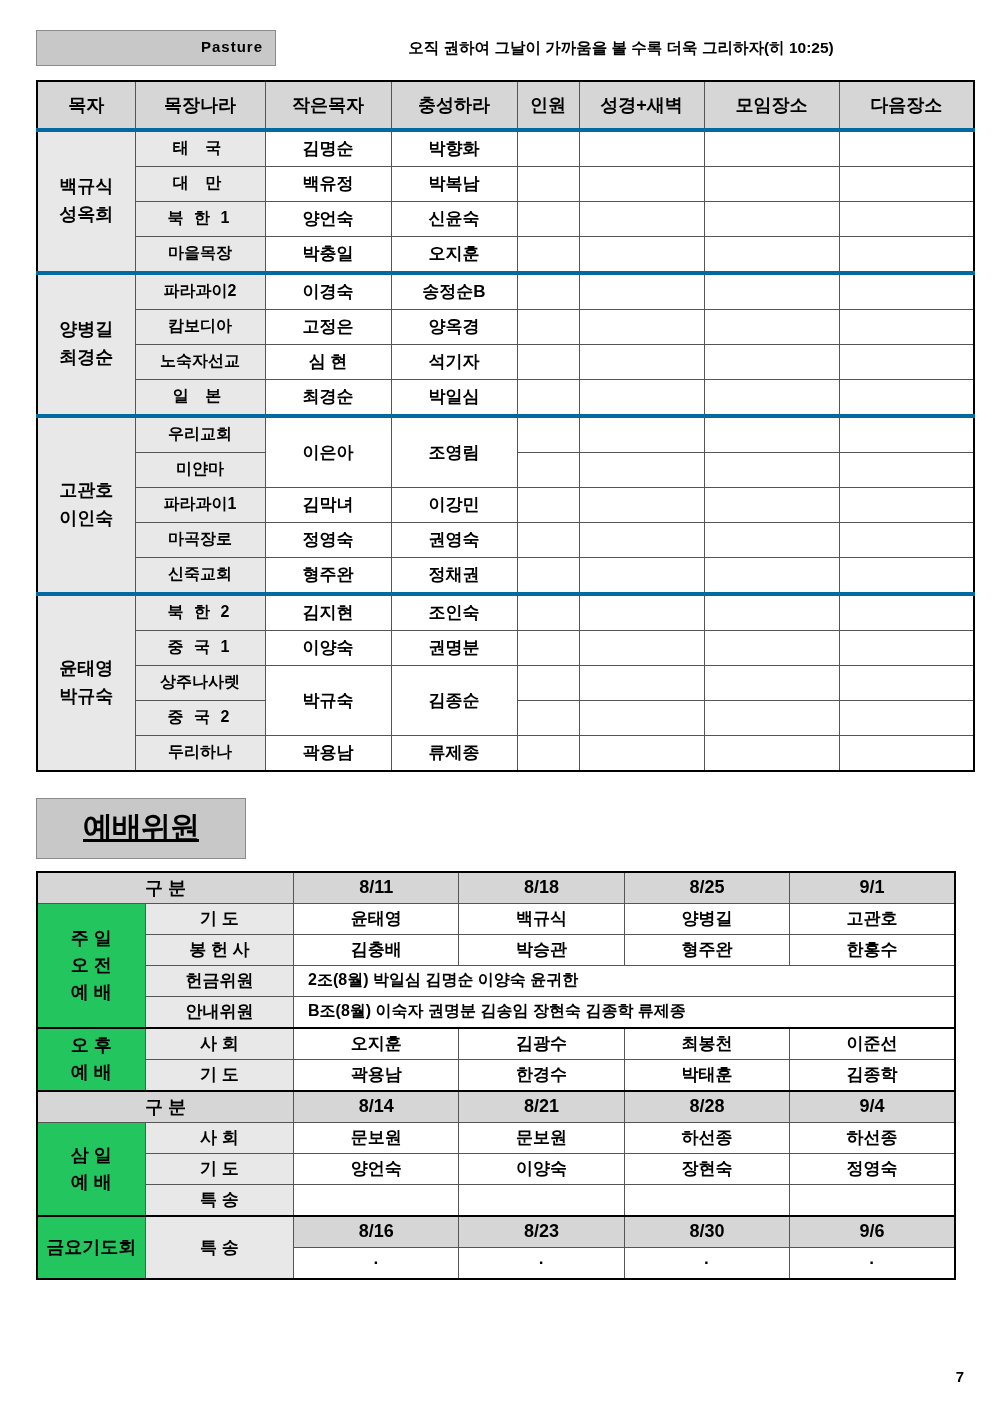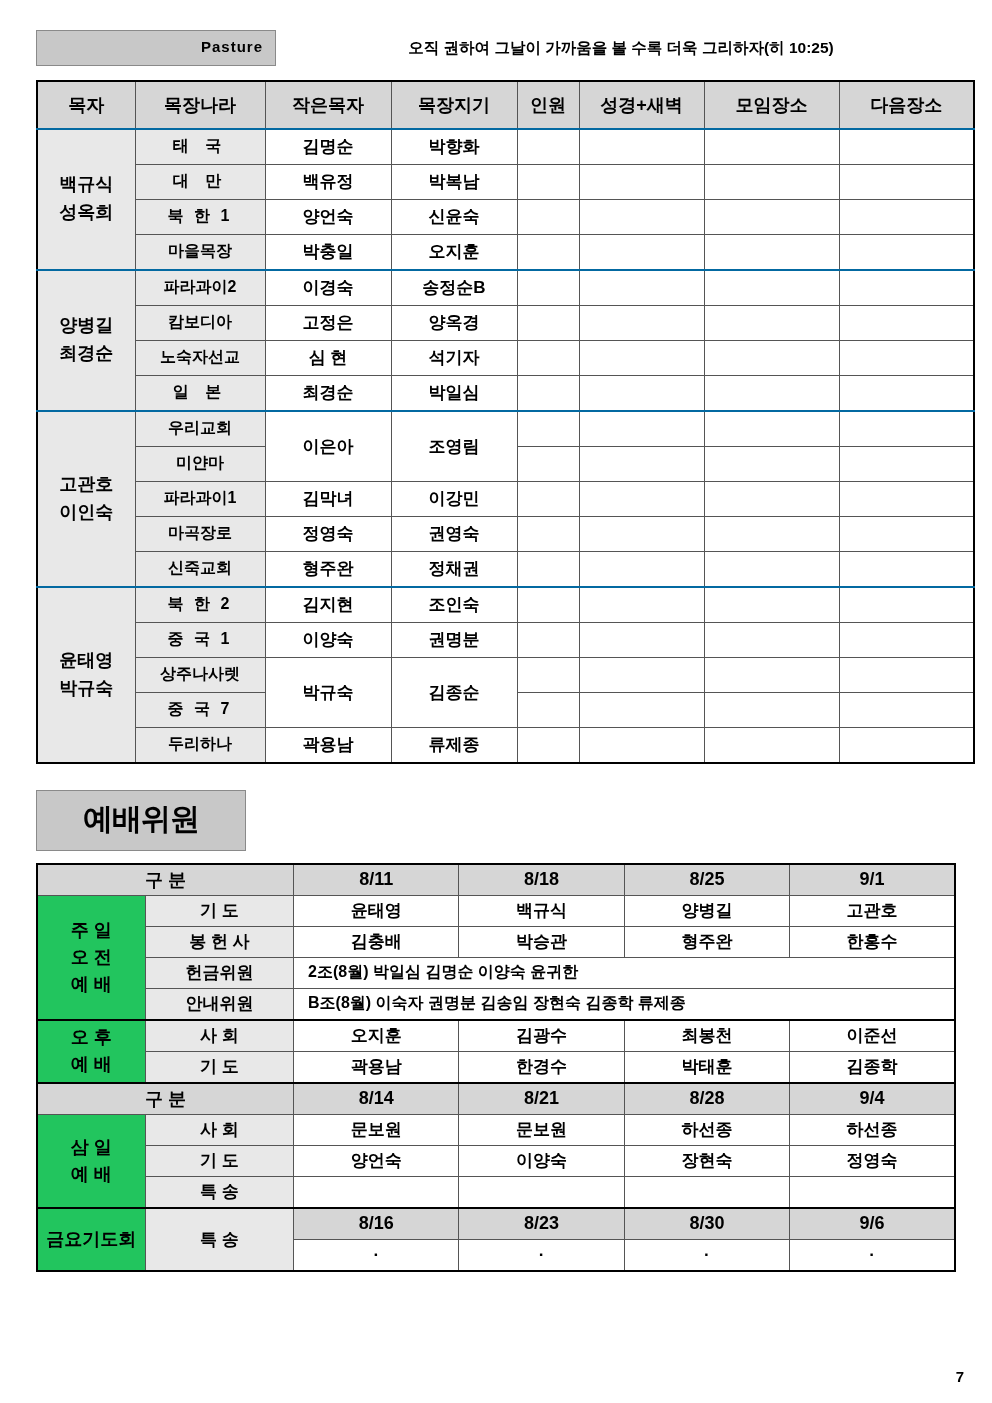--- a/index.html
+++ b/index.html
@@ -89,21 +89,21 @@
     line-height: 1.55;
   }
   .tbl1 td.country {
     background: #e8e8e8;
     font-size: 16px;
   }
   .tbl1 td.blank { background: #ffffff; }
   .sp { letter-spacing: 6px; padding-left: 6px; }
   .sp2 { letter-spacing: 3px; padding-left: 3px; margin-left: 36px; }
 
-  .grp-top td { border-top: 2px solid #0369a1; }
+  .grp-top td { border-top: 4px solid #0369a1; }
 
   
   .sec2-head {
     display: flex;
     align-items: stretch;
     margin-top: 26px;
     margin-bottom: 12px;
   }
   .title-box2 {
     width: 210px;
@@ -113,20 +113,21 @@
     padding: 8px 12px 10px 12px;
     text-align: center;
     display: flex;
     align-items: center;
     justify-content: center;
   }
   .title-ko2 {
     font-size: 30px;
     font-weight: bold;
     letter-spacing: -1px;
+    text-decoration: underline;
   }
   .verse2 {
     flex: 1;
     display: flex;
     align-items: center;
     justify-content: center;
     font-size: 15.5px;
     font-weight: bold;
     padding-left: 6px;
     text-align: center;
@@ -196,21 +197,21 @@
       <col style="width:62px">
         <col style="width:125px">
         <col style="width:135px">
         <col style="width:135px">
     </colgroup>
     <thead>
       <tr>
         <th>목자</th>
         <th>목장나라</th>
         <th>작은목자</th>
-        <th>목장지기</th>
+        <th>충성하라</th>
         <th>인원</th>
         <th>성경+새벽</th>
         <th>모임장소</th>
         <th>다음장소</th>
       </tr>
     </thead>
     <tbody>
 
       <tr class="grp-top">
         <td class="pastor" rowspan="4">
@@ -367,21 +368,21 @@
       <tr>
         <td class="country">상주나사렛</td>
         <td rowspan="2">박규숙</td>
         <td rowspan="2">김종순</td>
         <td class="blank"></td>
         <td class="blank"></td>
         <td class="blank"></td>
         <td class="blank"></td>
       </tr>
       <tr>
-        <td class="country sp2">중 국 7</td>
+        <td class="country sp2">중 국 2</td>
         <td class="blank"></td>
         <td class="blank"></td>
         <td class="blank"></td>
         <td class="blank"></td>
       </tr>
       <tr>
         <td class="country">두리하나</td>
         <td>곽용남</td>
         <td>류제종</td>
         <td class="blank"></td>

